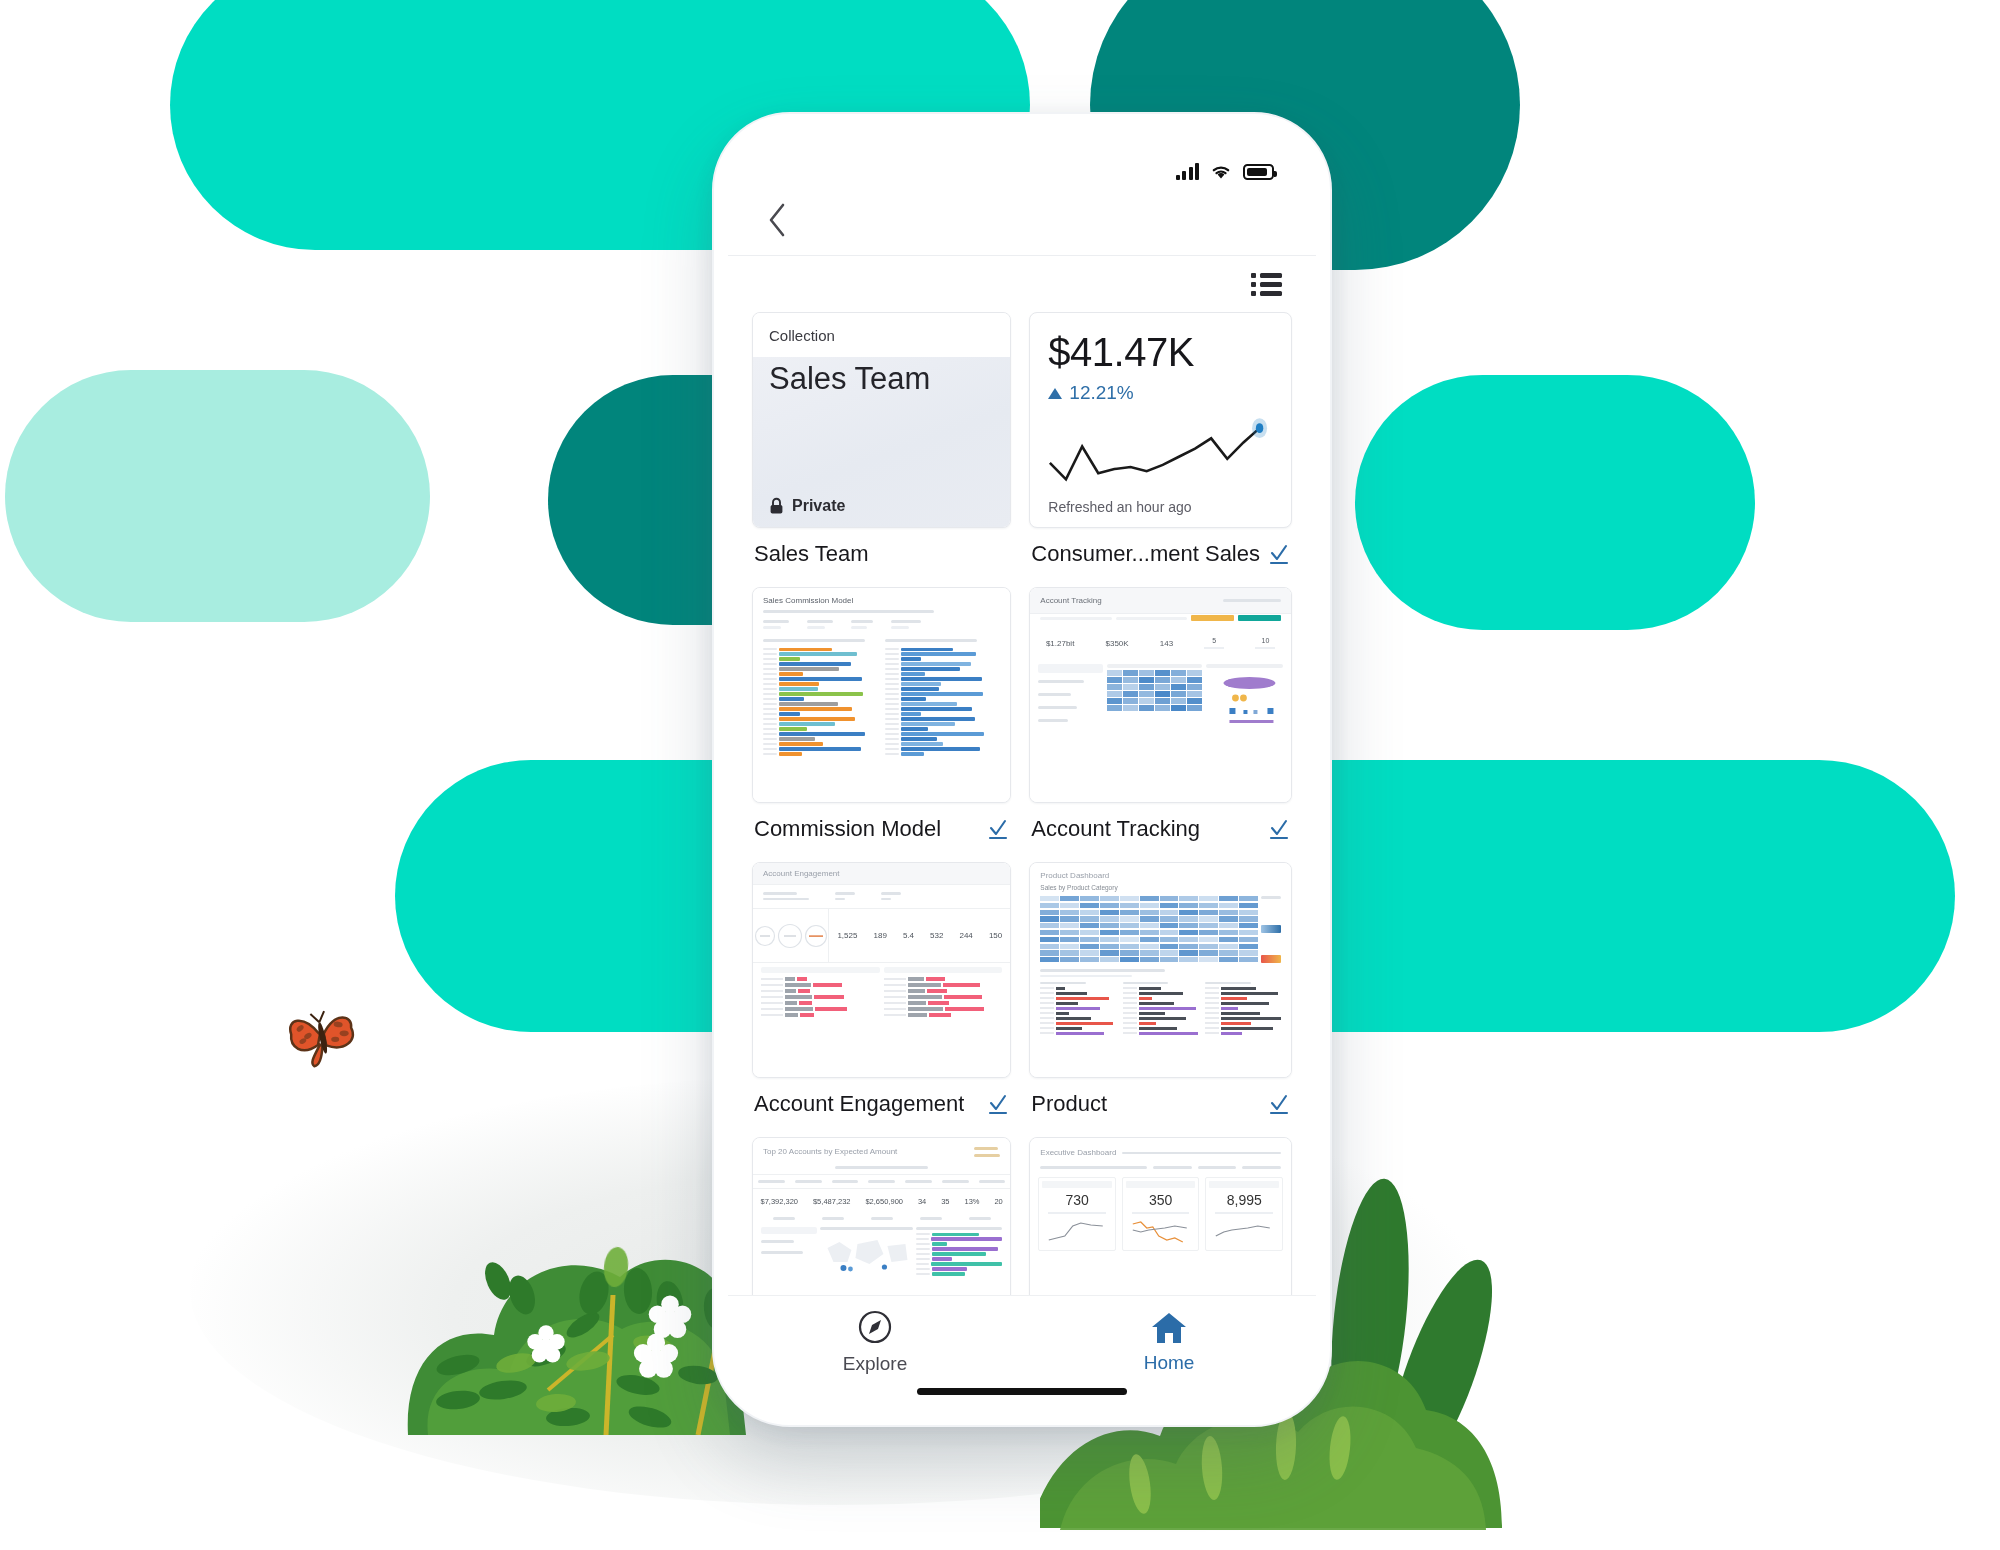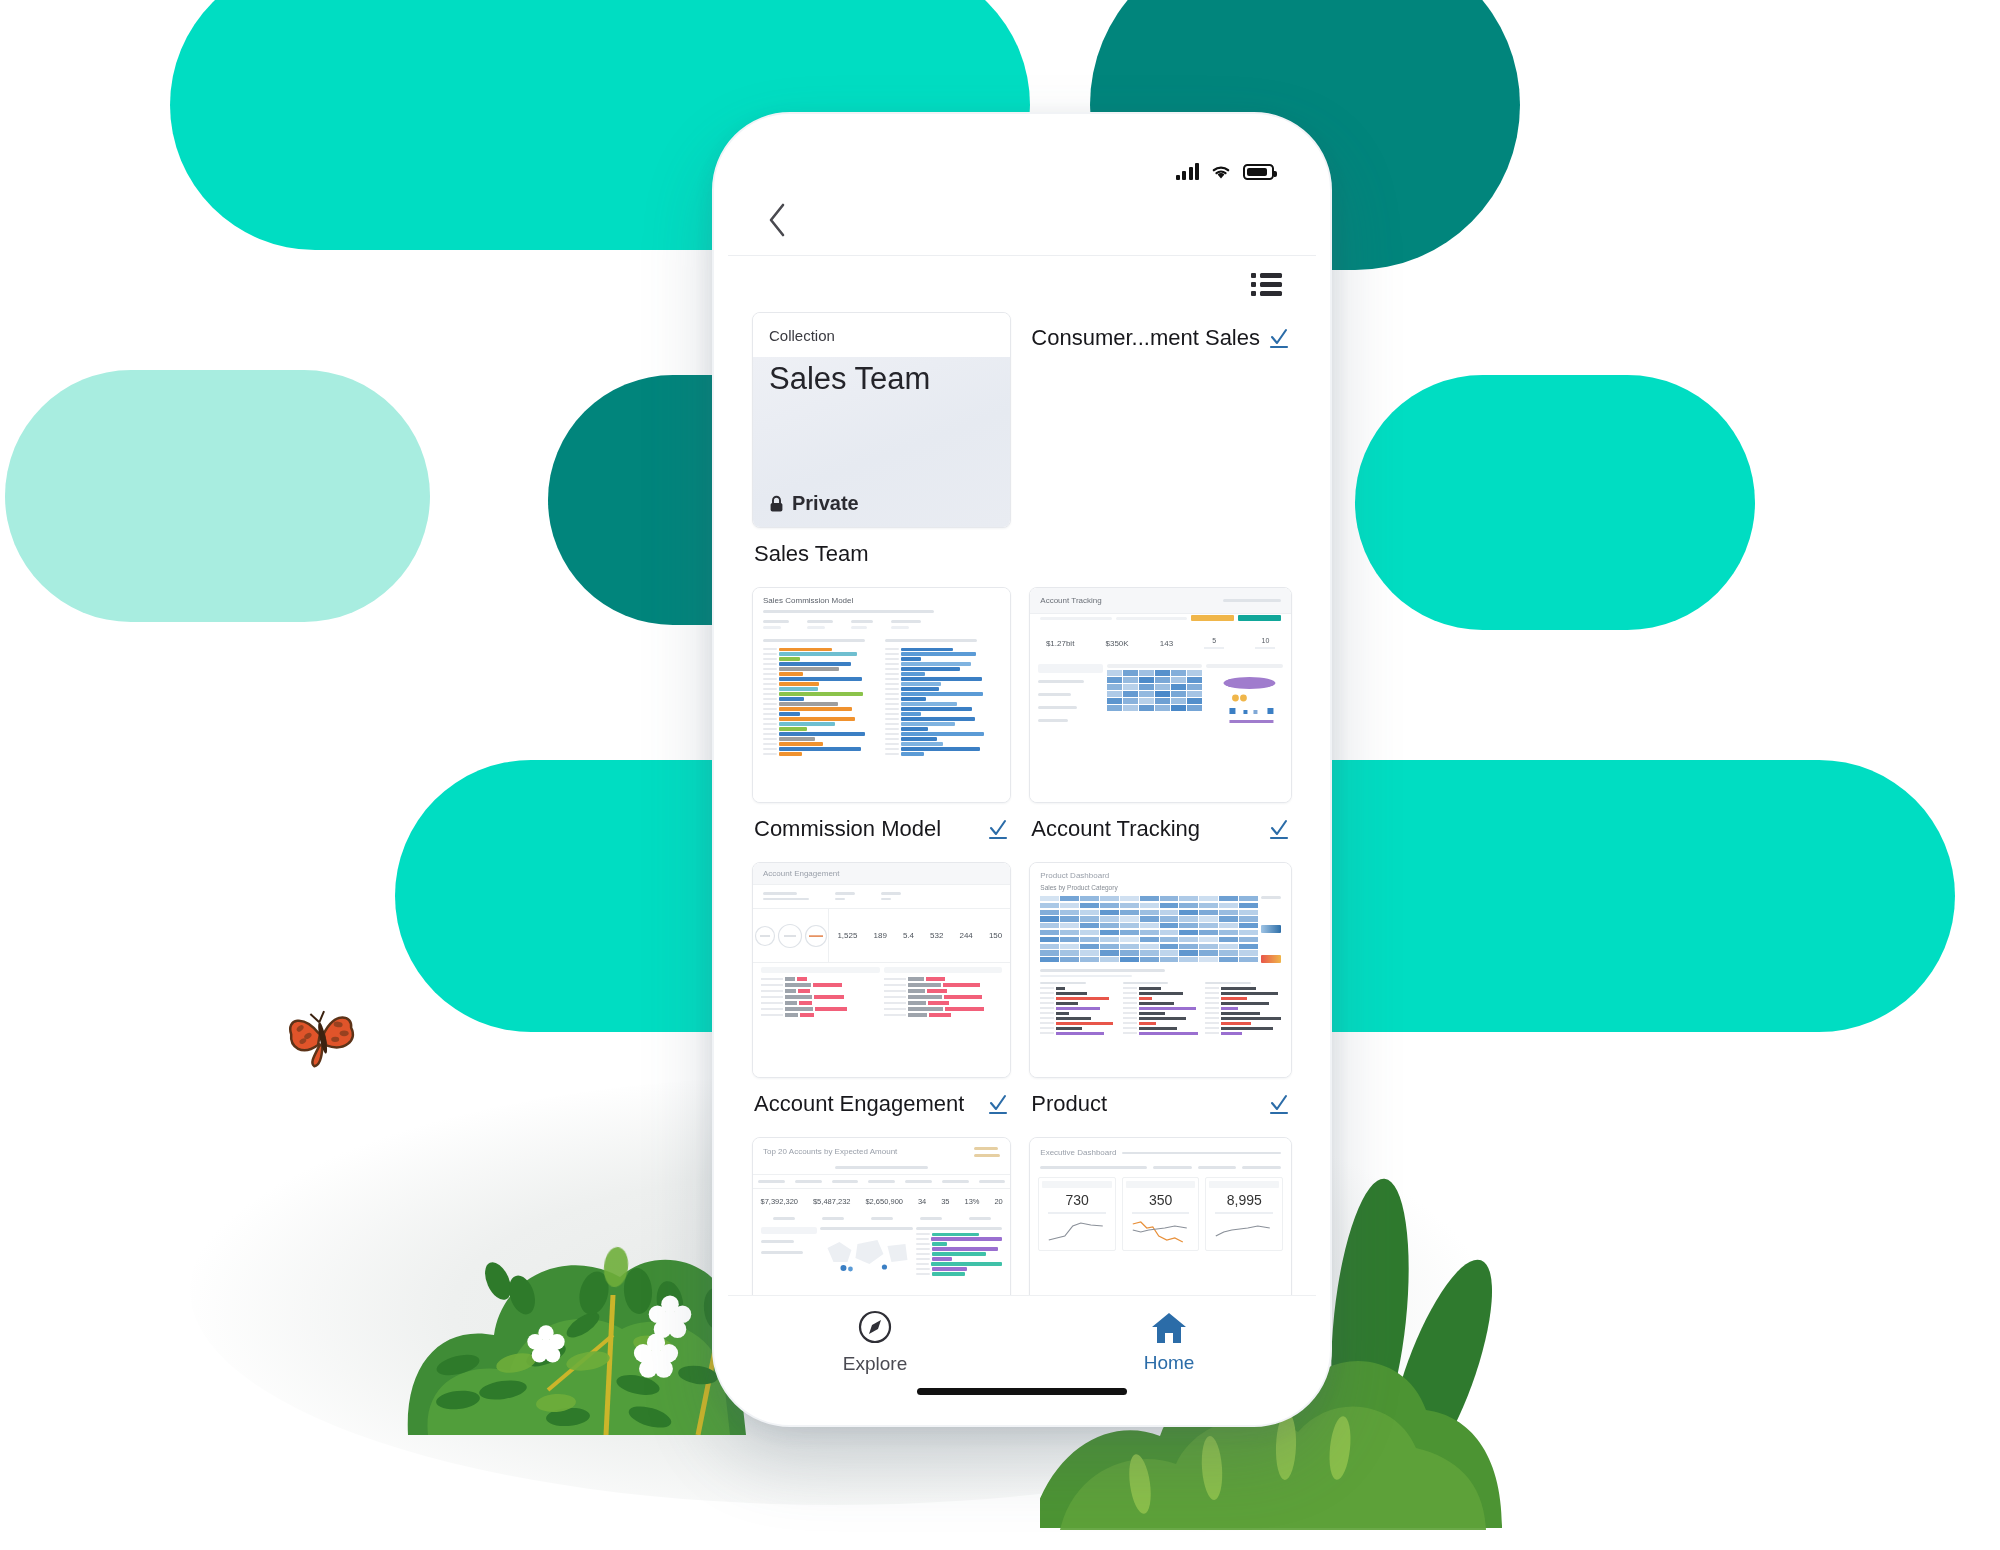--- a/index.html
+++ b/index.html
@@ -60,21 +60,21 @@
     box-shadow:0 1px 2px rgba(20,30,50,.05);
   }
   .label-row { display:flex; align-items:center; justify-content:space-between; padding:13px 2px 0 2px; }
   .label-row .nm { font-size:22px; color:#18181c; white-space:nowrap; overflow:hidden; text-overflow:ellipsis; }
   .fav { flex:0 0 auto; margin-left:8px; }
 
   
   .coll-head { height:44px; display:flex; align-items:center; padding-left:16px; font-size:15px; color:#3a3a40; background:#fff; }
   .coll-body { height:172px; background:linear-gradient(160deg,#eef0f5 0%,#e6eaf1 55%,#e9ecf2 100%); padding:4px 16px 14px 16px; display:flex; flex-direction:column; justify-content:space-between; }
   .coll-title { font-size:31px; color:#24242a; }
-  .priv { display:flex; align-items:center; gap:8px; font-size:20px; font-weight:700; color:#2c2c32; }
+  .priv { display:flex; align-items:center; gap:8px; font-size:16px; font-weight:700; color:#2c2c32; }
 
   
   .kpi { padding:18px 18px 12px 18px; height:100%; display:flex; flex-direction:column; }
   .kpi-val { font-size:40px; color:#17171b; letter-spacing:-.5px; line-height:1.05; }
   .kpi-delta { display:flex; align-items:center; gap:7px; margin-top:9px; font-size:19px; color:#2f6fa8; }
   .tri { width:0;height:0;border-left:7px solid transparent;border-right:7px solid transparent;border-bottom:11px solid #2f6fa8; }
   .spark { flex:1; margin-top:6px; }
   .kpi-foot { font-size:14px; color:#5d5d66; padding-top:2px; }
 
   
@@ -274,20 +274,37 @@
                   <span>Private</span>
                 </div>
               </div>
             </div>
             <div class="label-row">
               <div class="nm">Sales Team</div>
             </div>
           </div>
 
           <div class="card-wrap">
+            <div class="thumb">
+              <div class="kpi">
+                <div class="kpi-val">$41.47K</div>
+                <div class="kpi-delta">
+                  <span class="tri"></span>
+                  <span>12.21%</span>
+                </div>
+                <div class="spark">
+                  <svg id="spark-svg" width="100%" height="100%" viewBox="0 0 240 70" preserveAspectRatio="none">
+                      <path d="M2.0 42.6 L19.2 55.8 L36.5 29.4 L53.7 50.8 L70.9 47.5 L88.2 45.9 L105.4 49.2 L122.6 44.2 L139.8 37.6 L157.1 31.1 L174.3 22.8 L191.5 39.3 L208.8 26.1 L226.0 14.6" fill="none" stroke="#1a1a1a" stroke-width="2.6" vector-effect="non-scaling-stroke"></path>
+                      <circle cx="226" cy="14.588235294117652" r="8" fill="#1f7ec4" opacity=".25"></circle>
+                      <circle cx="226" cy="14.588235294117652" r="4" fill="#1f7ec4"></circle>
+                    </svg>
+                </div>
+                <div class="kpi-foot">Refreshed an hour ago</div>
+              </div>
+            </div>
             <div class="label-row">
               <div class="nm">Consumer...ment Sales</div>
               <svg class="fav" width="22" height="22" viewBox="0 0 22 22">
                 <path d="M4 10 L9 16 L18 3" stroke="#2b6ca8" stroke-width="2.1" fill="none" stroke-linecap="round" stroke-linejoin="round"></path>
                 <path d="M3 20 H19" stroke="#2b6ca8" stroke-width="2.1" stroke-linecap="round"></path>
               </svg>
             </div>
           </div>
 
           <div class="card-wrap">

